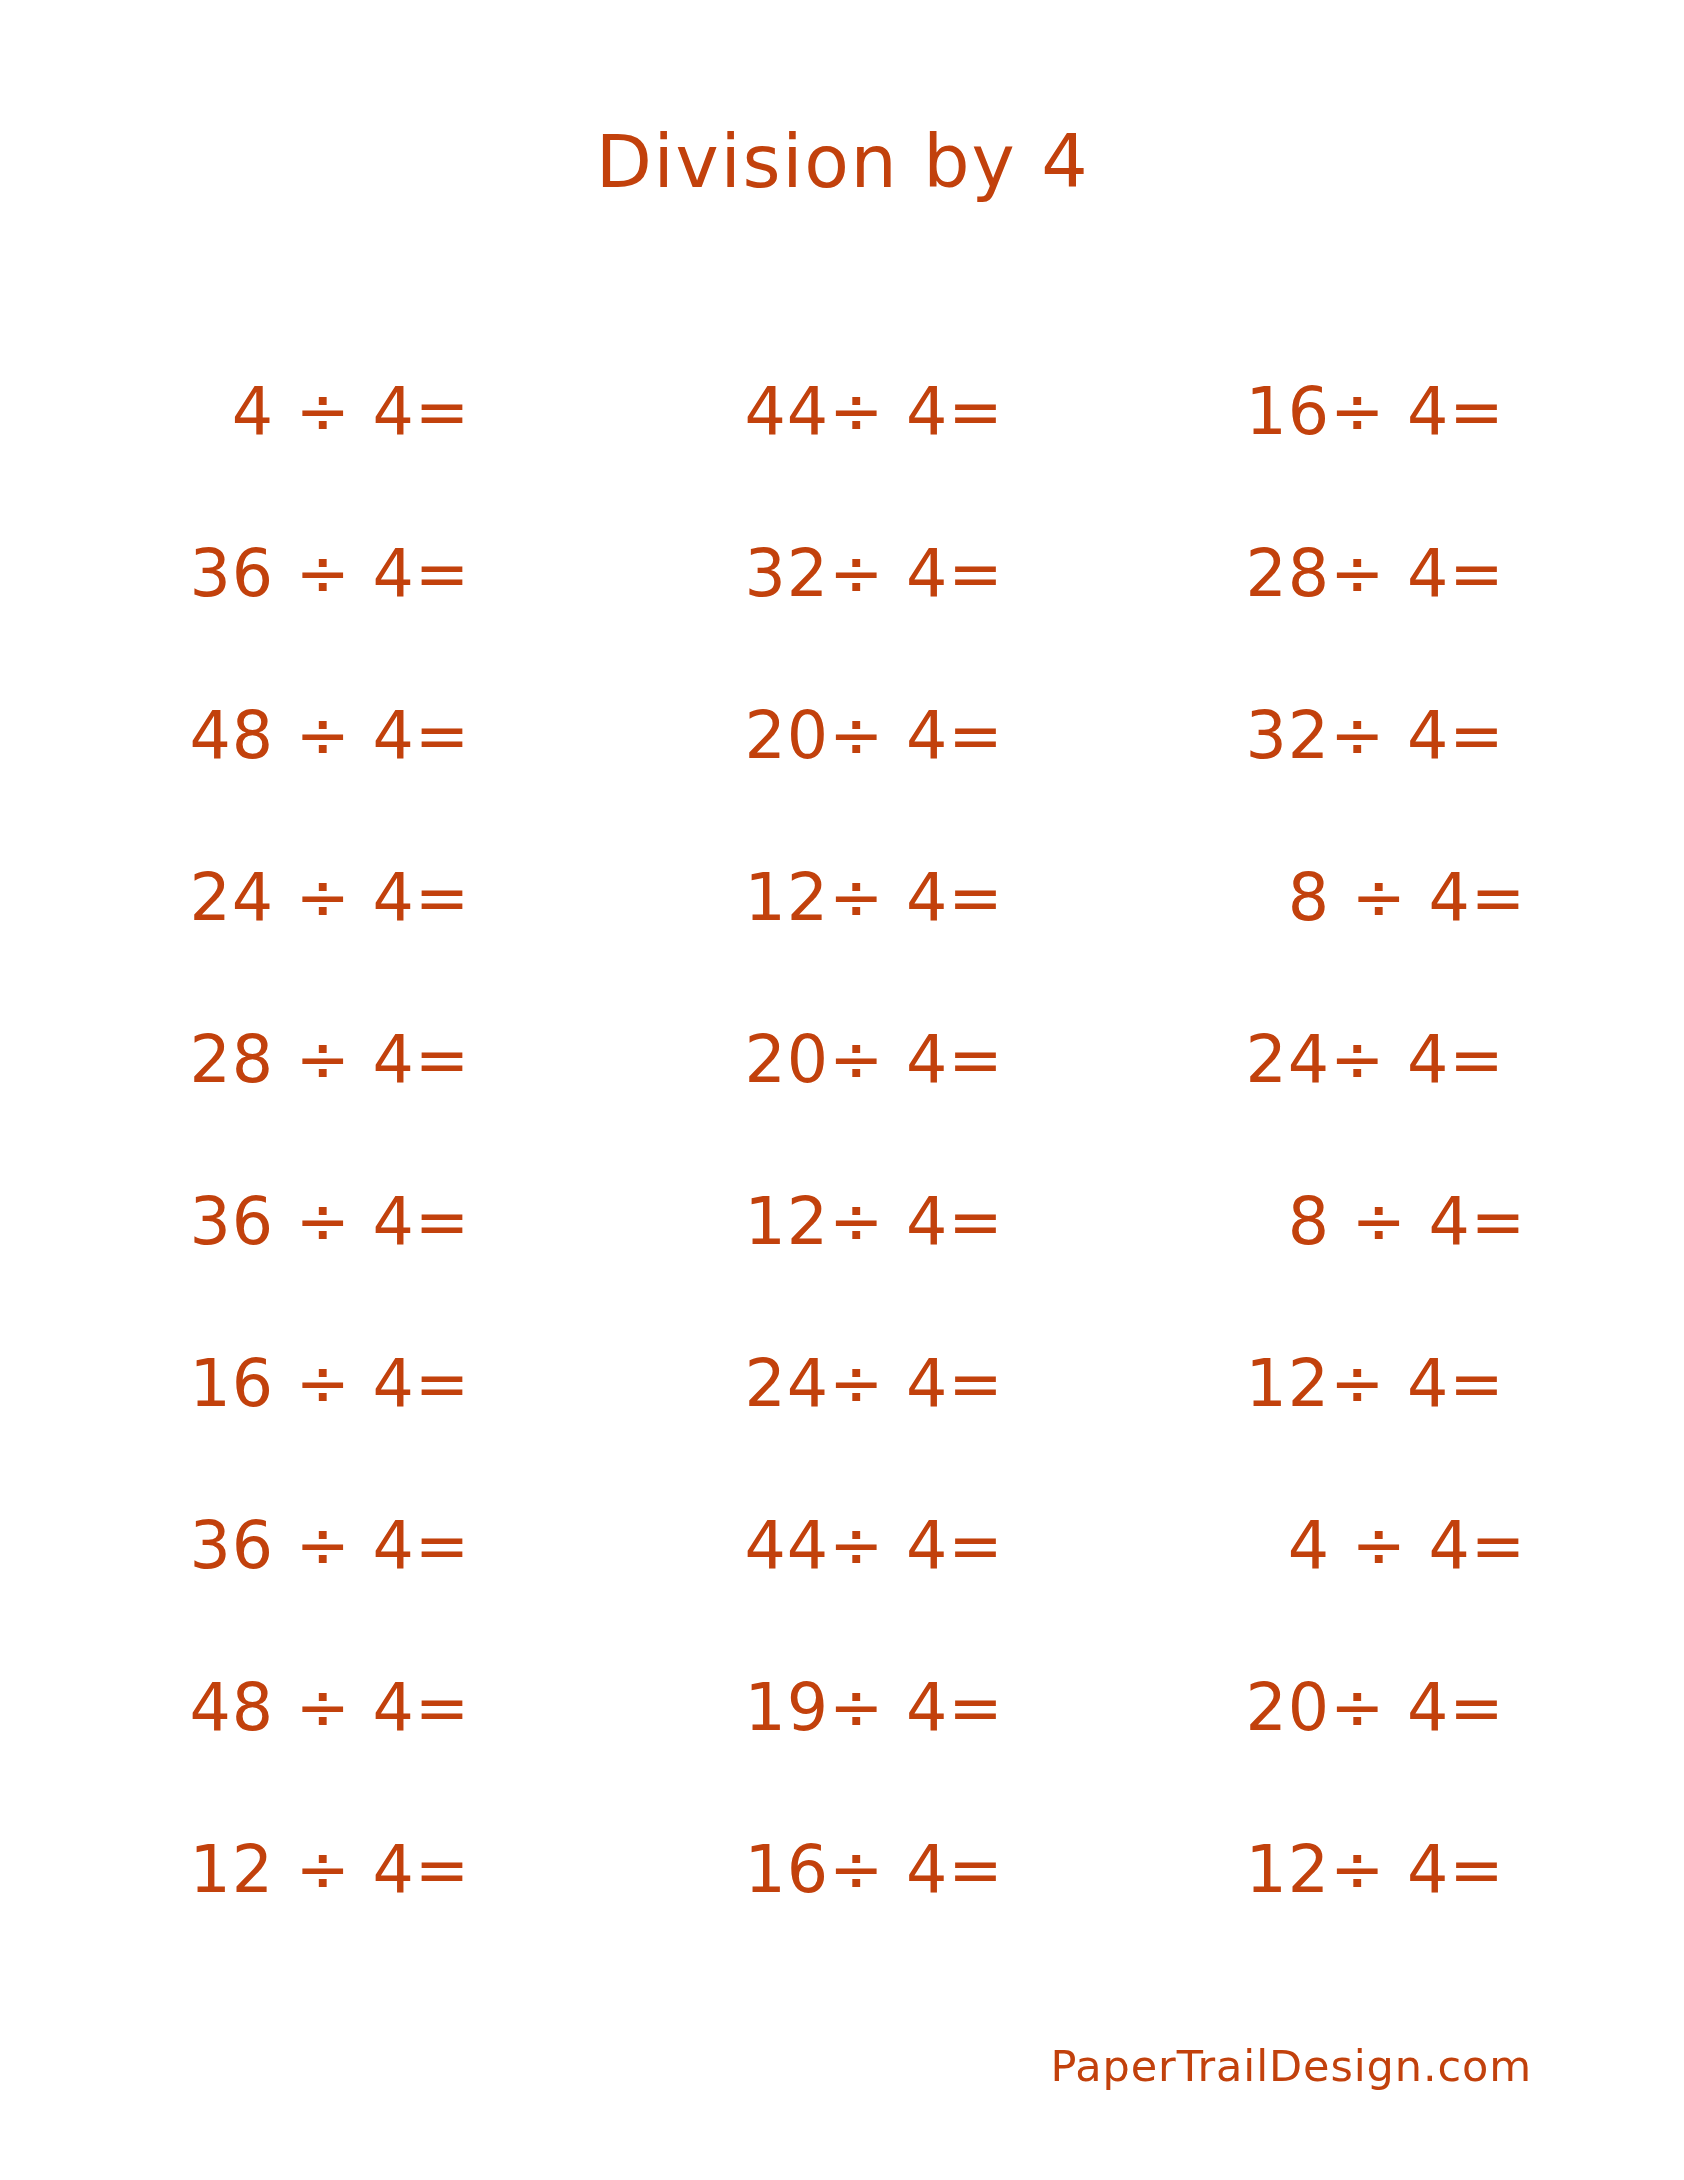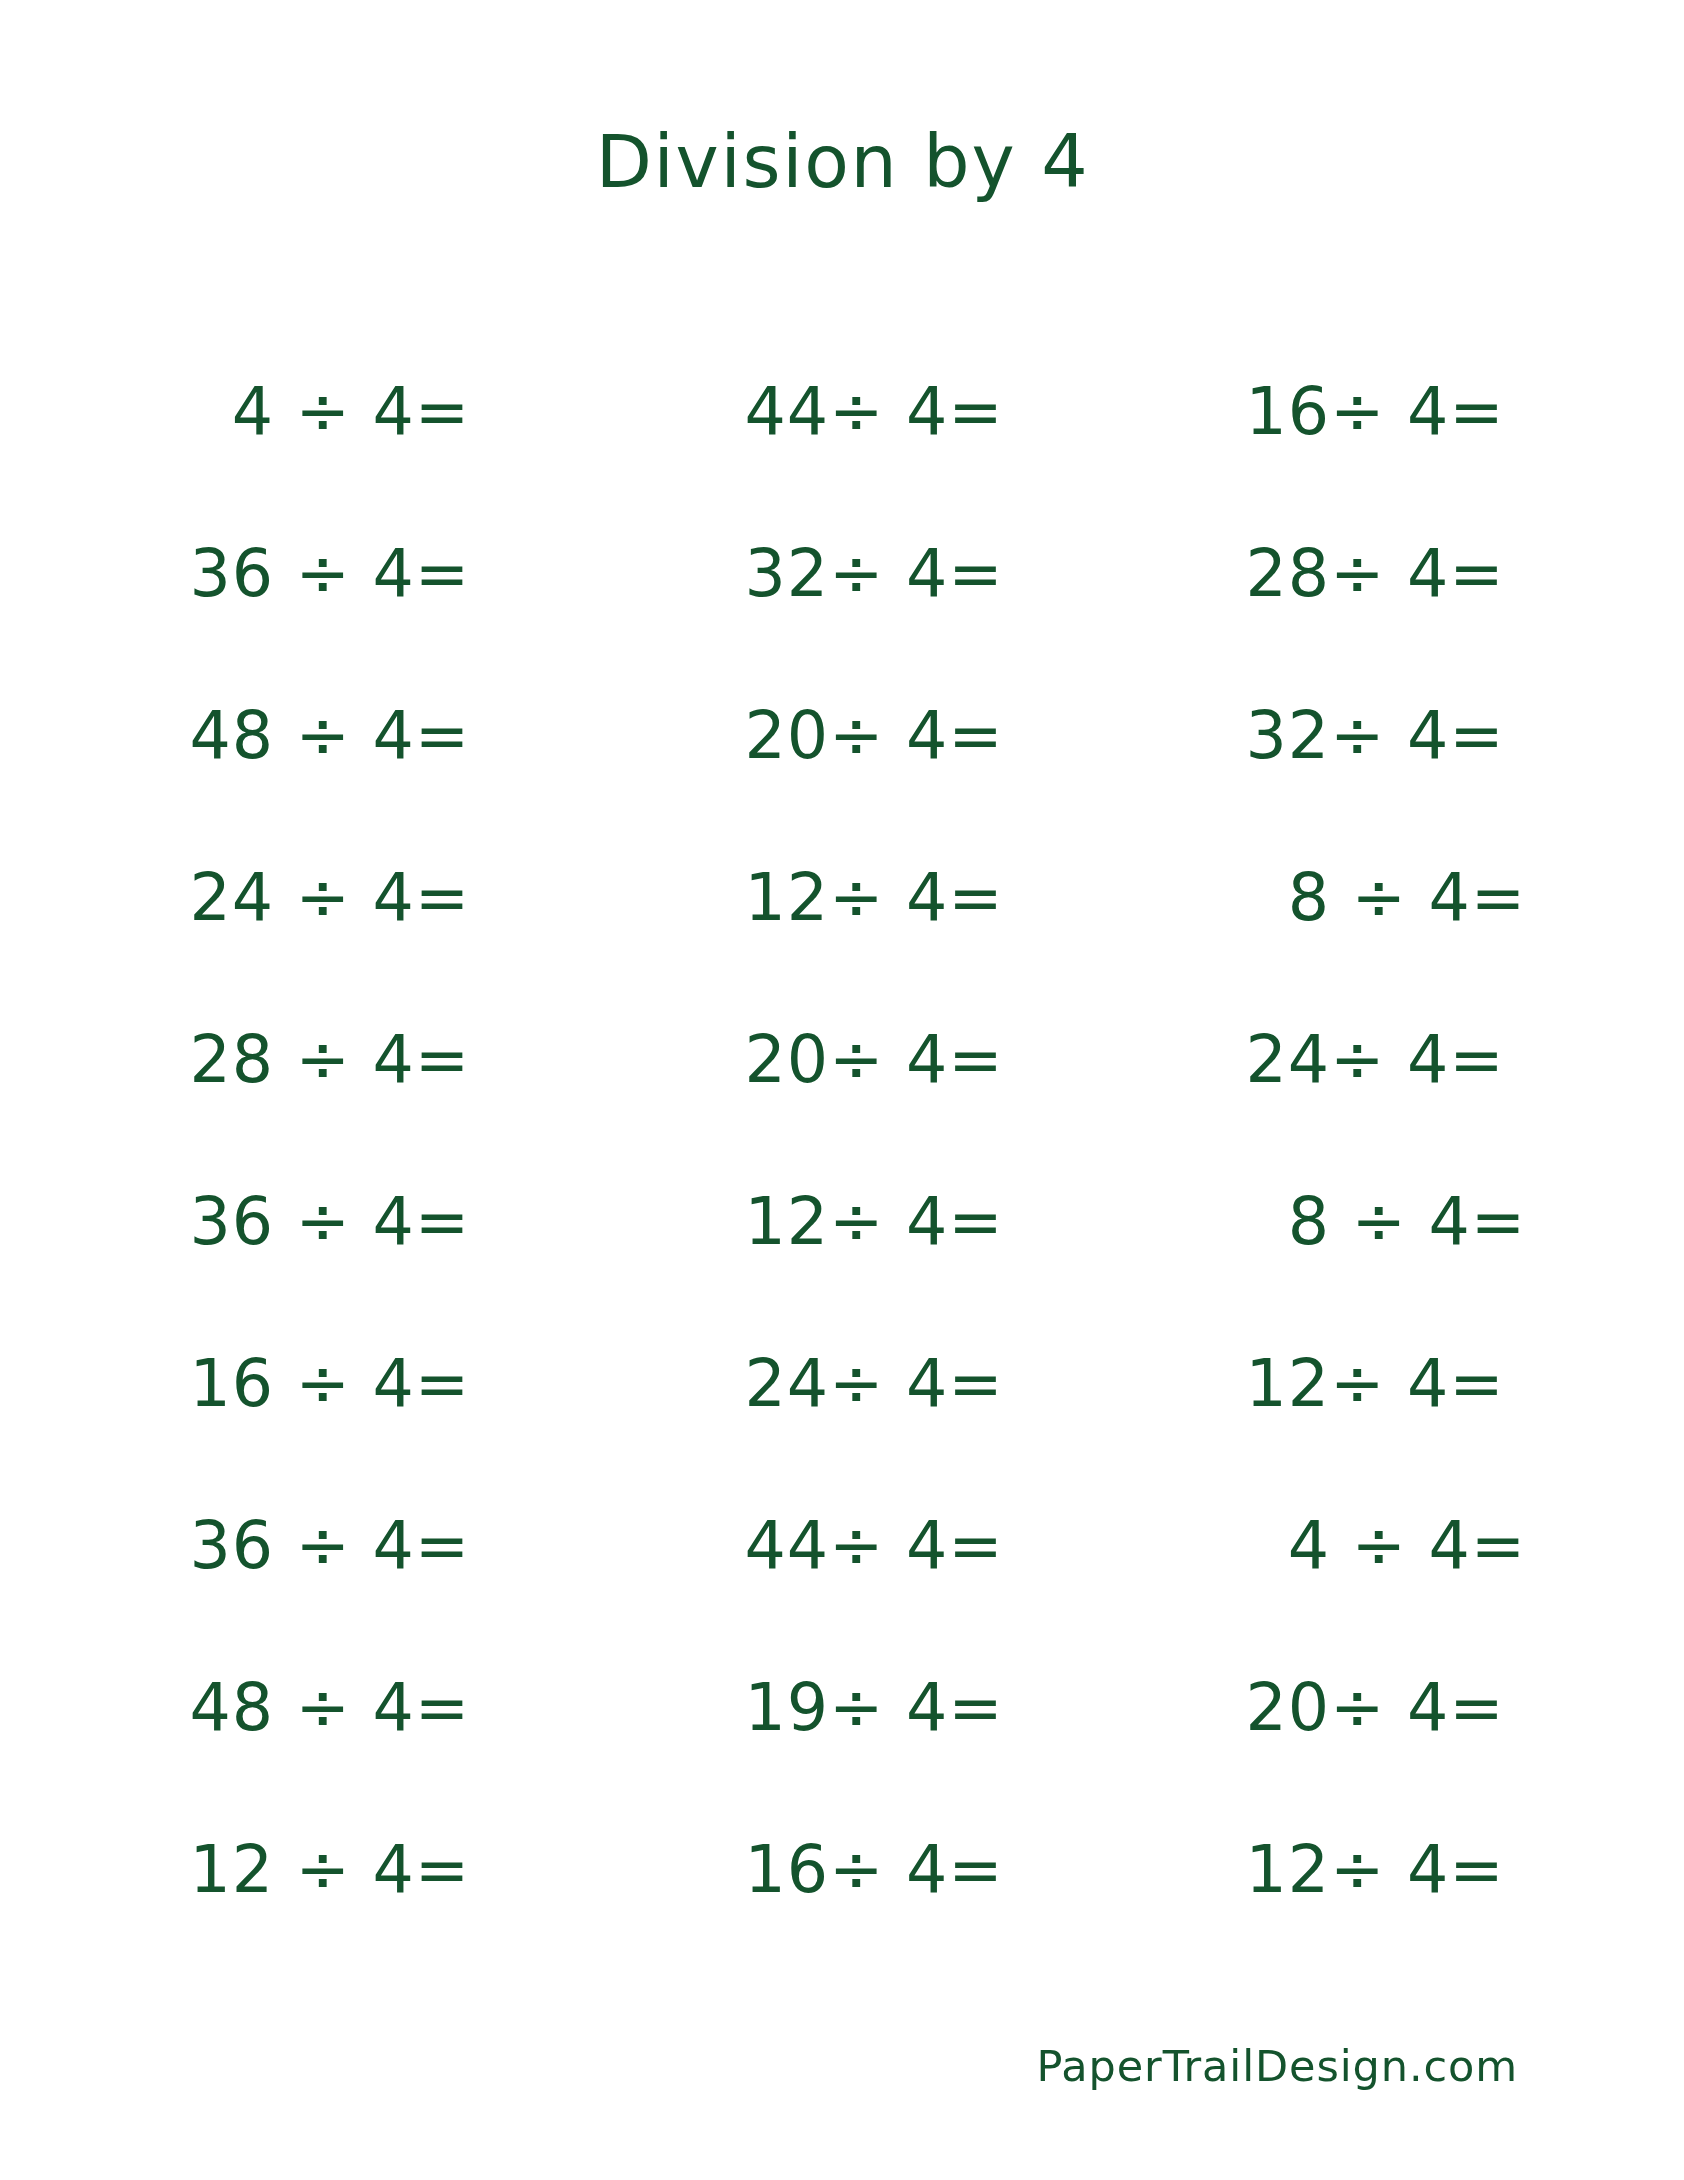--- a/index.html
+++ b/index.html
@@ -7,21 +7,21 @@
     padding: 0;
     background: #ffffff;
   }
   .page {
     position: relative;
     width: 1685px;
     height: 2181px;
     background: #ffffff;
     overflow: hidden;
     font-family: "DejaVu Sans", sans-serif;
-    color: #14532d;
+    color: #c2410c;
   }
   .title {
     position: absolute;
     top: 119px;
     left: 0;
     width: 100%;
     text-align: center;
     font-size: 73px;
     letter-spacing: 1.7px;
     font-weight: 400;
@@ -51,21 +51,21 @@
     min-width: 85px;
     text-align: right;
     white-space: pre;
   }
   .rest {
     white-space: pre;
   }
   .footer {
     position: absolute;
     top: 2041px;
-    right: 167px;
+    right: 153px;
     font-size: 43px;
     letter-spacing: 0.9px;
     white-space: pre;
   }
 </style>
 </head>
 <body>
 
 <div class="page">
 

